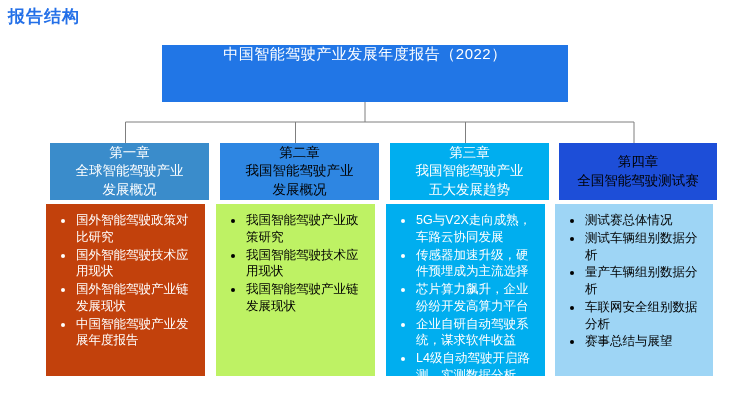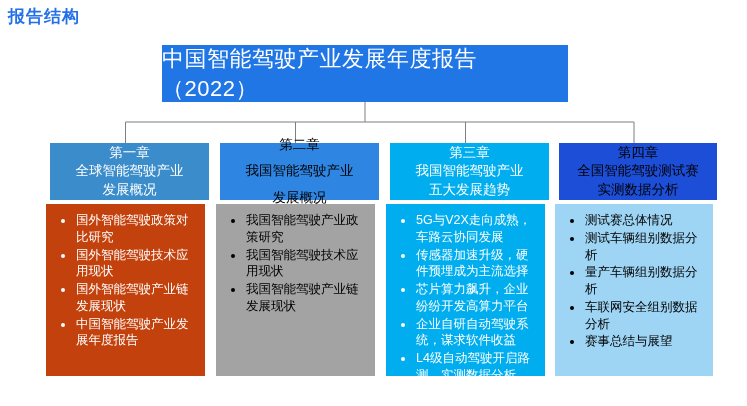--- a/index.html
+++ b/index.html
@@ -5,22 +5,22 @@
   html,body{margin:0;padding:0;background:#fff;}
   .canvas{
     position:relative;width:747px;height:376px;background:#fff;overflow:hidden;
     font-family:"Liberation Sans","DejaVu Sans",sans-serif;
   }
   .page-title{
     position:absolute;left:8px;top:5px;font-size:17px;font-weight:bold;letter-spacing:1px;
   }
   .title-box{
     position:absolute;left:162px;top:45px;width:406px;height:57px;
-    display:flex;align-items:center;justify-content:center;
-    font-size:22px;letter-spacing:0.5px;
+    display:flex;align-items:flex-start;justify-content:center;
+    font-size:15px;letter-spacing:0.5px;
   }
   .connectors{position:absolute;left:0;top:0;width:747px;height:406px;pointer-events:none;}
   .chapter{position:absolute;top:143px;}
   .chapter.c1{left:46px;width:159px;}
   .chapter.c2{left:216px;width:159px;}
   .chapter.c3{left:386px;width:159px;}
   .chapter.c4{left:555px;width:158px;}
   .chapter-header{
     position:absolute;left:4px;top:0;width:100%;height:57px;
     display:flex;flex-direction:column;align-items:center;justify-content:center;
@@ -67,26 +67,26 @@
       <ul>
           <li>国外智能驾驶政策对比研究</li>
           <li>国外智能驾驶技术应用现状</li>
           <li>国外智能驾驶产业链发展现状</li>
           <li>中国智能驾驶产业发展年度报告</li>
         </ul>
     </div>
   </div>
 
   <div class="chapter c2" style="color: rgb(0, 0, 0);">
-    <div class="chapter-header" style="background-color: rgb(46, 134, 226); gap: 8px;">
+    <div class="chapter-header" style="background-color: rgb(46, 134, 226);">
         <div>第二章</div>
         <div>我国智能驾驶产业</div>
         <div>发展概况</div>
       </div>
-    <div class="chapter-body" style="background-color: #a3a3a3;">
+    <div class="chapter-body" style="background-color: #bef264;">
       <ul>
           <li>我国智能驾驶产业政策研究</li>
           <li>我国智能驾驶技术应用现状</li>
           <li>我国智能驾驶产业链发展现状</li>
         </ul>
     </div>
   </div>
 
   <div class="chapter c3" style="color: rgb(255, 255, 255);">
     <div class="chapter-header" style="background-color: rgb(0, 174, 239);">
@@ -102,21 +102,20 @@
           <li>企业自研自动驾驶系统，谋求软件收益</li>
           <li>L4级自动驾驶开启路测，实测数据分析</li>
         </ul>
     </div>
   </div>
 
   <div class="chapter c4" style="color: rgb(0, 0, 0);">
     <div class="chapter-header" style="background-color: #1d4ed8;">
         <div>第四章</div>
         <div>全国智能驾驶测试赛</div>
-        <div>实测数据分析</div>
       </div>
     <div class="chapter-body" style="background-color: rgb(158, 213, 245);">
       <ul>
           <li>测试赛总体情况</li>
           <li>测试车辆组别数据分析</li>
           <li>量产车辆组别数据分析</li>
           <li>车联网安全组别数据分析</li>
           <li>赛事总结与展望</li>
         </ul>
     </div>

